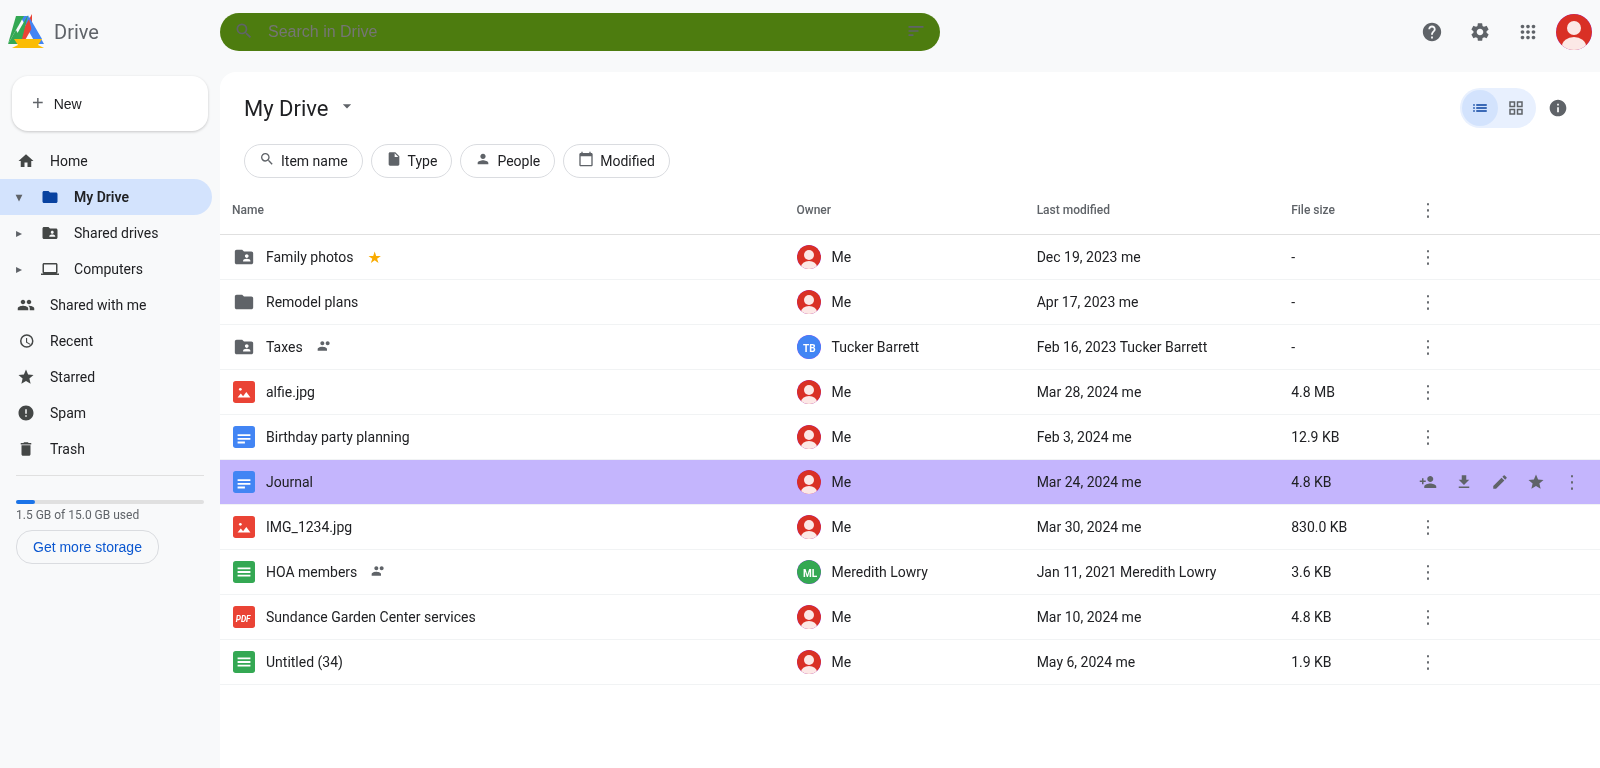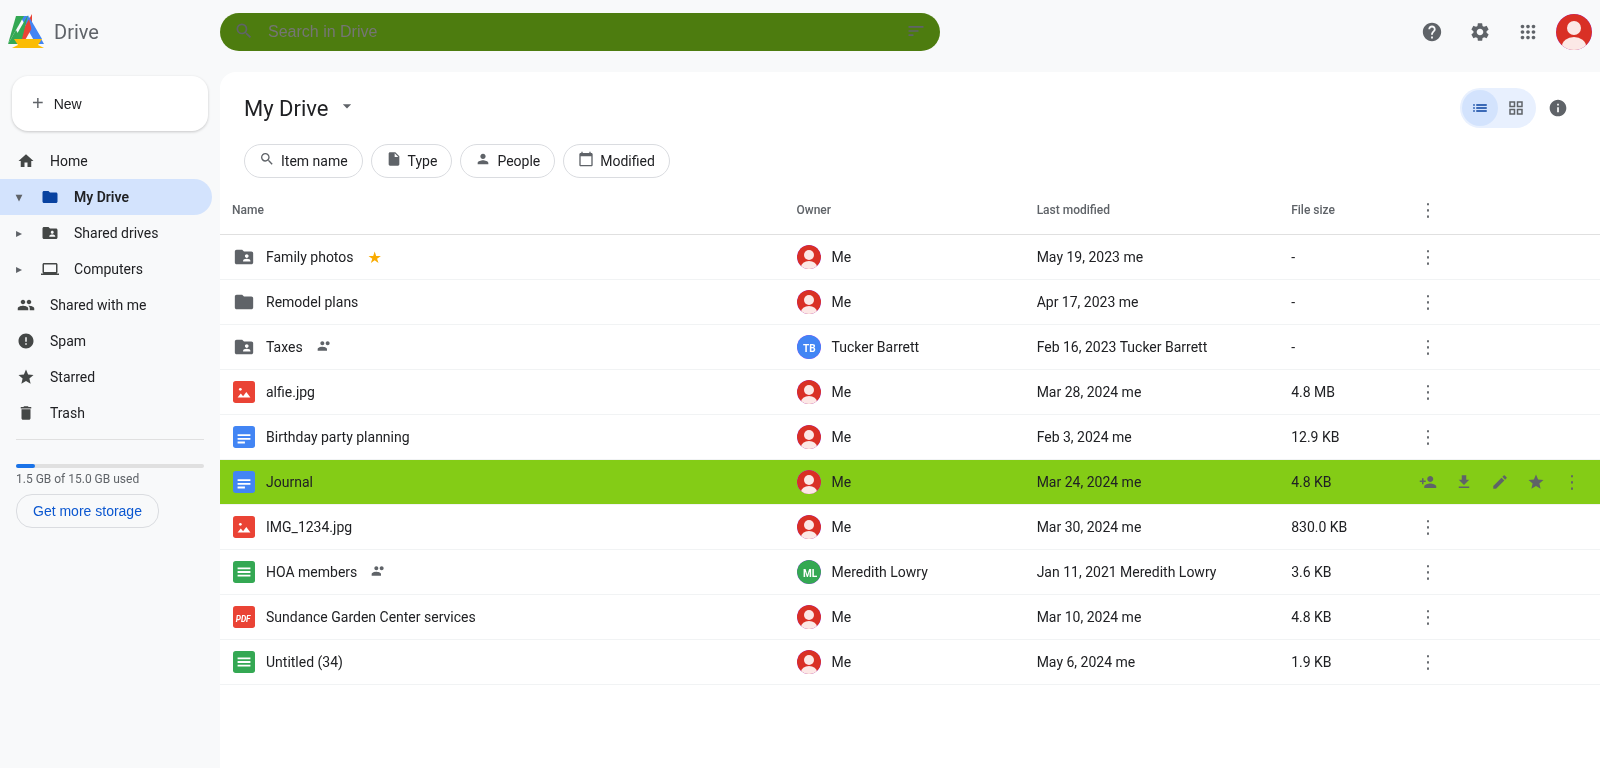--- a/index.html
+++ b/index.html
@@ -45,21 +45,21 @@
 
     
     .filters { display: flex; align-items: center; gap: 8px; padding: 8px 24px; }
     .filter-chip { display: flex; align-items: center; gap: 6px; padding: 6px 14px; border: 1px solid #dadce0; border-radius: 20px; font-size: 14px; cursor: pointer; background: #fff; color: #202124; }
     .filter-chip .chip-icon { font-size: 16px; color: #5f6368; }
 
     
     .file-table { width: 100%; border-collapse: collapse; }
     .file-table th { padding: 8px 12px; text-align: left; font-size: 12px; color: #5f6368; font-weight: 500; border-bottom: 1px solid #e0e0e0; cursor: pointer; white-space: nowrap; }
     .file-table td { padding: 6px 12px; font-size: 14px; border-bottom: 1px solid #f1f3f4; vertical-align: middle; white-space: nowrap; }
-    .file-table tr.highlighted { background: #84cc16; }
+    .file-table tr.highlighted { background: #c4b5fd; }
     .name-cell { display: flex; align-items: center; gap: 10px; }
     .file-icon { width: 24px; height: 24px; display: flex; align-items: center; justify-content: center; flex-shrink: 0; font-style: italic; }
     .owner-cell { display: flex; align-items: center; gap: 11px; }
     .owner-avatar { width: 24px; height: 24px; border-radius: 50%; background: #a142f4; display: flex; align-items: center; justify-content: center; color: #fff; font-size: 10px; overflow: hidden; flex-shrink: 0; }
     .star-icon { color: #f9ab00; font-size: 16px; margin-left: 4px; }
     .more-btn { width: 32px; height: 32px; border-radius: 50%; display: flex; align-items: center; justify-content: center; cursor: pointer; border: none; background: transparent; color: #5f6368; font-size: 18px; }
     .row-actions { display: flex; align-items: center; gap: 4px; }
     .row-action-btn { width: 32px; height: 32px; border-radius: 50%; display: flex; align-items: center; justify-content: center; cursor: pointer; border: none; background: transparent; color: #5f6368; font-size: 16px; }
     .th-more { text-align: right; }
     .name-col { width: 50%; }
@@ -187,37 +187,45 @@
 
     <div class="sidebar-item">
       <span class="s-icon">
         <svg width="18" height="18" viewBox="0 0 24 24" fill="currentColor">
             <path d="M16 11c1.66 0 2.99-1.34 2.99-3S17.66 5 16 5c-1.66 0-3 1.34-3 3s1.34 3 3 3zm-8 0c1.66 0 2.99-1.34 2.99-3S9.66 5 8 5C6.34 5 5 6.34 5 8s1.34 3 3 3zm0 2c-2.33 0-7 1.17-7 3.5V19h14v-2.5c0-2.33-4.67-3.5-7-3.5zm8 0c-.29 0-.62.02-.97.05 1.16.84 1.97 1.97 1.97 3.45V19h6v-2.5c0-2.33-4.67-3.5-7-3.5z"></path>
           </svg>
       </span>
       <span>Shared with me</span>
     </div>
 
+    <div class="sidebar-item">
+      <span class="s-icon">
+        <svg width="18" height="18" viewBox="0 0 24 24" fill="currentColor">
+            <path d="M13 3a9 9 0 1 0 0 18A9 9 0 0 0 13 3zm0 16a7 7 0 1 1 0-14 7 7 0 0 1 0 14zm.5-11H12v6l5.25 3.15.75-1.23-4.5-2.67V8z"></path>
+          </svg>
+      </span>
+      <span>Recent</span>
+    </div>
+
+    <div class="sidebar-item">
+      <span class="s-icon">
+        <svg width="18" height="18" viewBox="0 0 24 24" fill="currentColor">
+            <path d="M12 17.27L18.18 21l-1.64-7.03L22 9.24l-7.19-.61L12 2 9.19 8.63 2 9.24l5.46 4.73L5.82 21z"></path>
+          </svg>
+      </span>
+      <span>Starred</span>
+    </div>
 
     <div class="sidebar-item">
       <span class="s-icon">
         <svg width="18" height="18" viewBox="0 0 24 24" fill="currentColor">
             <path d="M12 2C6.48 2 2 6.48 2 12s4.48 10 10 10 10-4.48 10-10S17.52 2 12 2zm1 15h-2v-2h2v2zm0-4h-2V7h2v6z"></path>
           </svg>
       </span>
       <span>Spam</span>
-    </div>
-
-    <div class="sidebar-item">
-      <span class="s-icon">
-        <svg width="18" height="18" viewBox="0 0 24 24" fill="currentColor">
-            <path d="M12 17.27L18.18 21l-1.64-7.03L22 9.24l-7.19-.61L12 2 9.19 8.63 2 9.24l5.46 4.73L5.82 21z"></path>
-          </svg>
-      </span>
-      <span>Starred</span>
     </div>
 
     <div class="sidebar-item">
       <span class="s-icon">
         <svg width="18" height="18" viewBox="0 0 24 24" fill="currentColor">
             <path d="M6 19c0 1.1.9 2 2 2h8c1.1 0 2-.9 2-2V7H6v12zM19 4h-3.5l-1-1h-5l-1 1H5v2h14V4z"></path>
           </svg>
       </span>
       <span>Trash</span>
     </div>
@@ -333,21 +341,21 @@
         <span class="owner-avatar">
                   <svg width="24" height="24" viewBox="0 0 24 24">
                     <circle cx="12" cy="12" r="12" fill="#d93025"></circle>
                     <circle cx="12" cy="10" r="5" fill="#fce8e6"></circle>
                     <ellipse cx="12" cy="22" rx="8" ry="6" fill="#fce8e6"></ellipse>
                   </svg>
                 </span>
         <span>Me</span>
       </div>
     </td>
-    <td><span>May 19, 2023 me</span></td>
+    <td><span>Dec 19, 2023 me</span></td>
     <td><span>-</span></td>
     <td style="text-align:right;">
               <button class="more-btn">⋮</button>
             </td>
   </tr>
           <tr>
     <td>
       <div class="name-cell">
         <span class="file-icon">
                   <svg width="22" height="22" viewBox="0 0 24 24">

